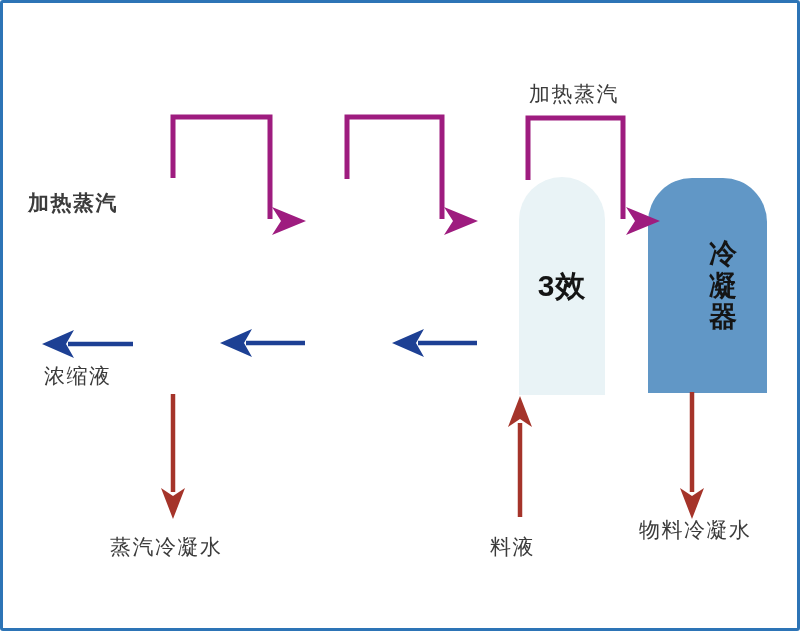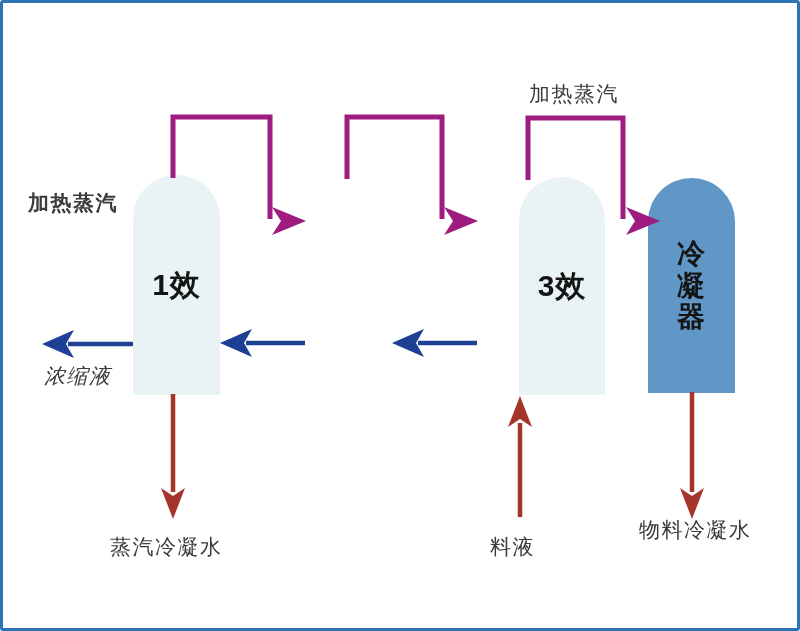--- a/index.html
+++ b/index.html
@@ -18,41 +18,38 @@
   .vessel-label{
     font-size:30px;font-weight:700;color:#141414;letter-spacing:1px;
     text-align:center;
   }
   .vessel-label.vertical{
     font-size:28px;line-height:1.12;width:30px;word-break:break-all;
   }
   .v1{left:133px;top:175px;width:87px;height:220px;background:#e9f3f6;border-radius:44px 44px 0 0;}
   .v2{left:305px;top:176px;width:87px;height:219px;background:#ecb169;border-radius:44px 44px 0 0;}
   .v3{left:477px;top:177px;width:86px;height:218px;background:#e9f3f6;border-radius:43px 43px 0 0;}
-  .v4{left:648px;top:178px;width:87px;height:215px;background:#6197c6;border-radius:44px 44px 0 0;}
+  .v4{left:648px;top:178px;width:87px;height:215px;background:#6197c6;border-radius:44px 44px 0 0;padding-left:32px;}
   .arrows{position:absolute;left:0;top:0;z-index:2;}
   .anno{
     position:absolute;font-size:21px;letter-spacing:1.5px;color:#3b3b3b;
     white-space:nowrap;z-index:3;
   }
   .lbl-heating{left:28px;top:189px;font-weight:bold;}
   .lbl-secondary{left:529px;top:80px;}
-  .lbl-concentrate{left:44px;top:362px;font-style:italic;}
+  .lbl-concentrate{left:44px;top:362px;}
   .lbl-steamcond{left:110px;top:533px;}
   .lbl-feed{left:490px;top:533px;}
   .lbl-matcond{left:639px;top:516px;}
 </style>
 </head>
 <body>
 
 <div class="stage">
 
-  <div class="vessel v1" style="background: rgb(233, 243, 246);">
-    <span class="vessel-label">1效</span>
-  </div>
   <div class="vessel v3" style="background: rgb(233, 243, 246); margin-left: 42px;">
     <span class="vessel-label">3效</span>
   </div>
   <div class="vessel v4" style="background: rgb(97, 151, 198);">
     <span class="vessel-label vertical">冷凝器</span>
   </div>
 
   <svg class="arrows" width="800" height="631" viewBox="0 0 800 631">
 
     <g fill="none" stroke-width="5" stroke="#9e1c7f">

